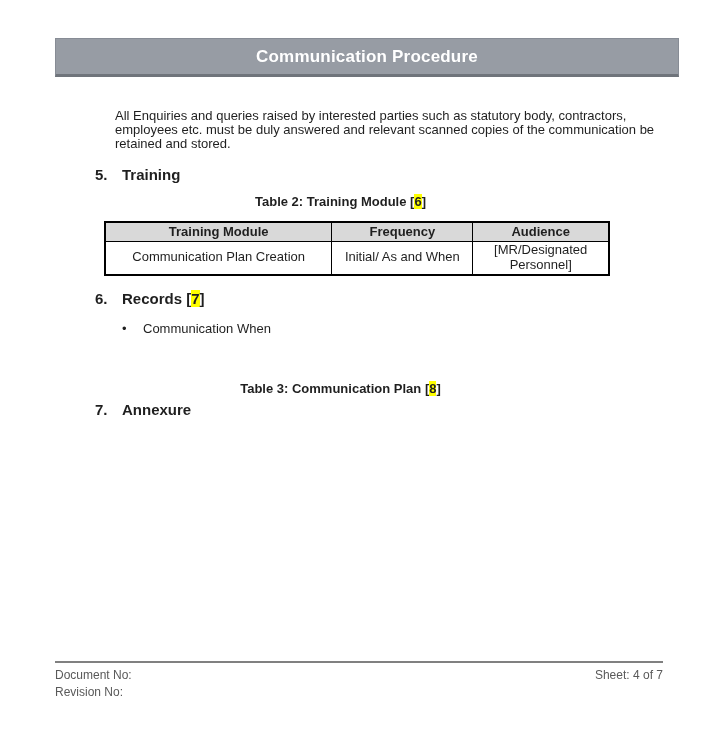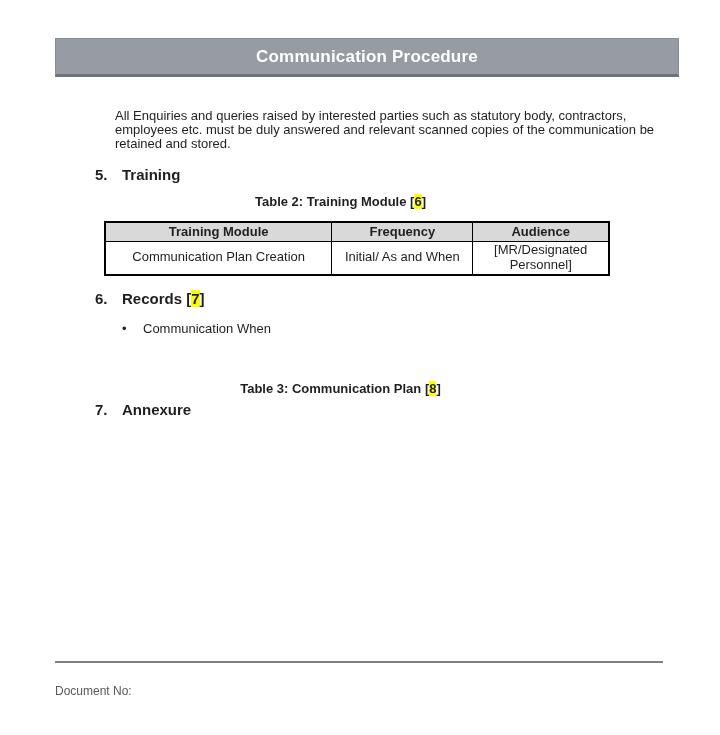--- a/index.html
+++ b/index.html
@@ -51,21 +51,21 @@
   .doc-table td { height: 29px; }
   .bullet-row {
     position: absolute; left: 122px; top: 321px;
     display: flex; font-size: 13px;
   }
   .bullet-row .dot { width: 21px; }
   .footer {
     position: absolute; left: 55px; top: 661px; width: 608px;
     box-sizing: border-box;
     border-top: 2px solid var(--footer-line, #808080);
-    padding-top: 20px;
+    padding-top: 4px;
     display: flex;
     font-size: 12px; line-height: 16.5px;
     color: var(--footer-text, #595959);
   }
   .f-left { flex: 1; text-align: left; }
   .f-center { flex: 1; text-align: center; }
   .f-right { flex: 1; text-align: right; }
 </style>
 </head>
 <body>
@@ -111,18 +111,20 @@
       <span>Communication When</span>
     </div>
 
   <div class="heading h-annexure"><span class="num">7.</span><span>Annexure</span></div>
 
   <div class="caption cap3"><span>Table 3: Communication Plan </span><span>[</span><span class="hl">8</span><span>]</span></div>
 
   <div class="footer">
     <div class="f-left">
       <div>Document No:</div>
+      <div>Revision No:</div>
     </div>
     <div class="f-right">
+      <div>Sheet: 4 of 7</div>
     </div>
   </div>
 
 </div>
 
 </body></html>

